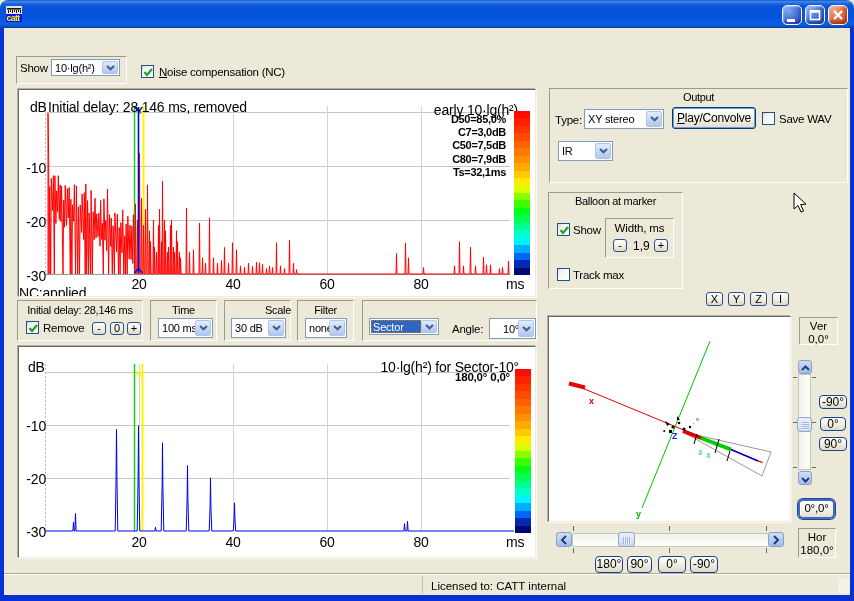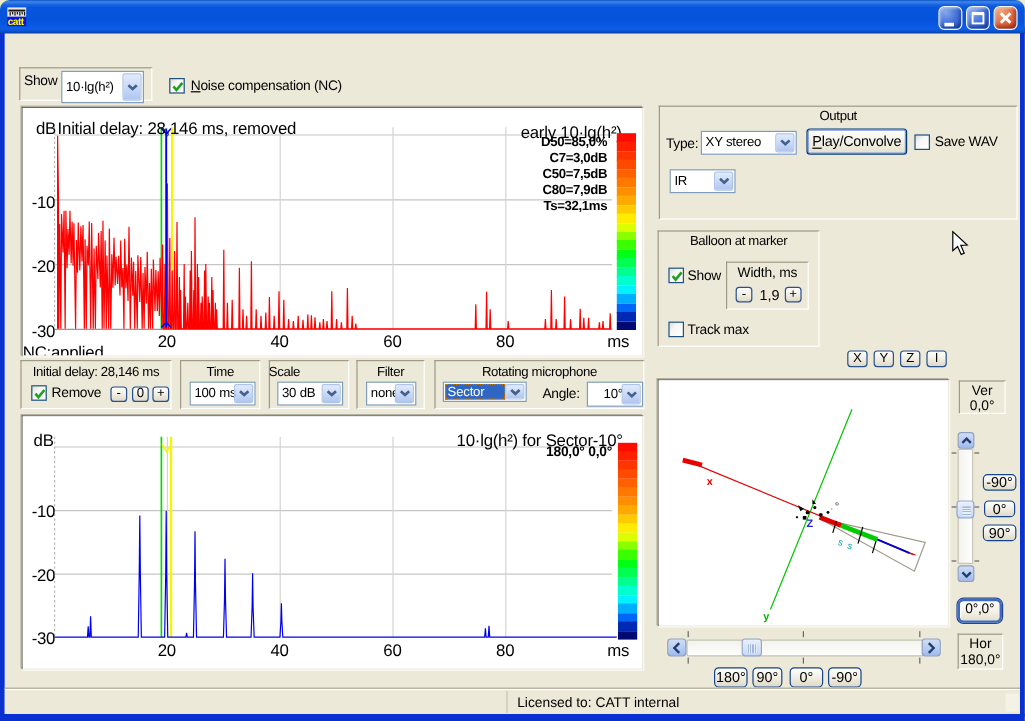--- a/index.html
+++ b/index.html
@@ -77,21 +77,21 @@
         <rect x="4" y="4" width="10" height="2.6" fill="#fff"></rect>
       </svg>
     </div>
 <div class="tbtn" id="closeb" style="left:828px">
       <svg width="20" height="20">
         <path d="M5 5 L13 13 M13 5 L5 13" stroke="#fff" stroke-width="2.4"></path>
       </svg>
     </div>
 <div class="abs sunk1" style="left:16px;top:56px;width:111px;height:28px"></div>
 <div class="abs lbl" style="left:20px;top:62px">Show</div>
-<div class="combo" style="left:51px;top:59px;width:69px;height:27px">
+<div class="combo" style="left:51px;top:59px;width:69px;height:17px">
       <span class="ct">10·lg(h²)</span>
 <span class="carr">
         <svg width="9" height="6">
           <path d="M1 1 L4.5 4.2 L8 1" stroke="#44618C" stroke-width="2.2" fill="none"></path>
         </svg>
       </span>
     </div>
 <div class="chk" style="left:141px;top:65px">
       <svg width="13" height="13" style="position:absolute;left:0;top:0">
         <path d="M2.5 6 L5 9 L10 3" stroke="#21A121" stroke-width="2.2" fill="none"></path>
@@ -167,41 +167,40 @@
 <div class="abs" style="left:150px;top:304px;width:67px;text-align:center;font-size:11px;letter-spacing:-0.3px;white-space:nowrap">Time</div>
 <div class="combo" style="left:158px;top:318px;width:55px;height:20px">
       <span class="ct">100 ms</span>
 <span class="carr">
         <svg width="9" height="6">
           <path d="M1 1 L4.5 4.2 L8 1" stroke="#44618C" stroke-width="2.2" fill="none"></path>
         </svg>
       </span>
     </div>
 <div class="abs sunk1" style="left:224px;top:300px;width:67px;height:41px"></div>
-<div class="abs" style="left:224px;top:304px;width:67px;text-align:left;font-size:11px;letter-spacing:-0.3px;white-space:nowrap">Scale</div>
+<div class="abs" style="left:224px;top:304px;width:67px;text-align:right;font-size:11px;letter-spacing:-0.3px;white-space:nowrap">Scale</div>
 <div class="combo" style="left:231px;top:318px;width:55px;height:20px">
       <span class="ct">30 dB</span>
 <span class="carr">
         <svg width="9" height="6">
           <path d="M1 1 L4.5 4.2 L8 1" stroke="#44618C" stroke-width="2.2" fill="none"></path>
         </svg>
       </span>
     </div>
 <div class="abs sunk1" style="left:297px;top:300px;width:57px;height:41px"></div>
 <div class="abs" style="left:297px;top:304px;width:57px;text-align:center;font-size:11px;letter-spacing:-0.3px;white-space:nowrap">Filter</div>
 <div class="combo" style="left:305px;top:318px;width:42px;height:20px">
       <span class="ct">none</span>
 <span class="carr">
         <svg width="9" height="6">
           <path d="M1 1 L4.5 4.2 L8 1" stroke="#44618C" stroke-width="2.2" fill="none"></path>
         </svg>
       </span>
     </div>
 <div class="abs sunk1" style="left:362px;top:300px;width:175px;height:41px"></div>
-<div class="abs" style="left:362px;top:304px;width:175px;text-align:center;font-size:11px;letter-spacing:-0.3px;white-space:nowrap">Rotating microphone</div>
 <div class="combo" style="left:369px;top:318px;width:70px;height:17px">
 <span style="position:absolute;left:1px;top:1px;right:17px;bottom:1px;background:#2F66C3;outline:1px dotted #C87800;outline-offset:-1px"></span>
 <span class="ct" style="color:#fff;z-index:2">Sector</span>
 <span class="carr">
         <svg width="9" height="6">
           <path d="M1 1 L4.5 4.2 L8 1" stroke="#44618C" stroke-width="2.2" fill="none"></path>
         </svg>
       </span>
     </div>
 <div class="abs lbl" style="left:452px;top:323px">Angle:</div>

